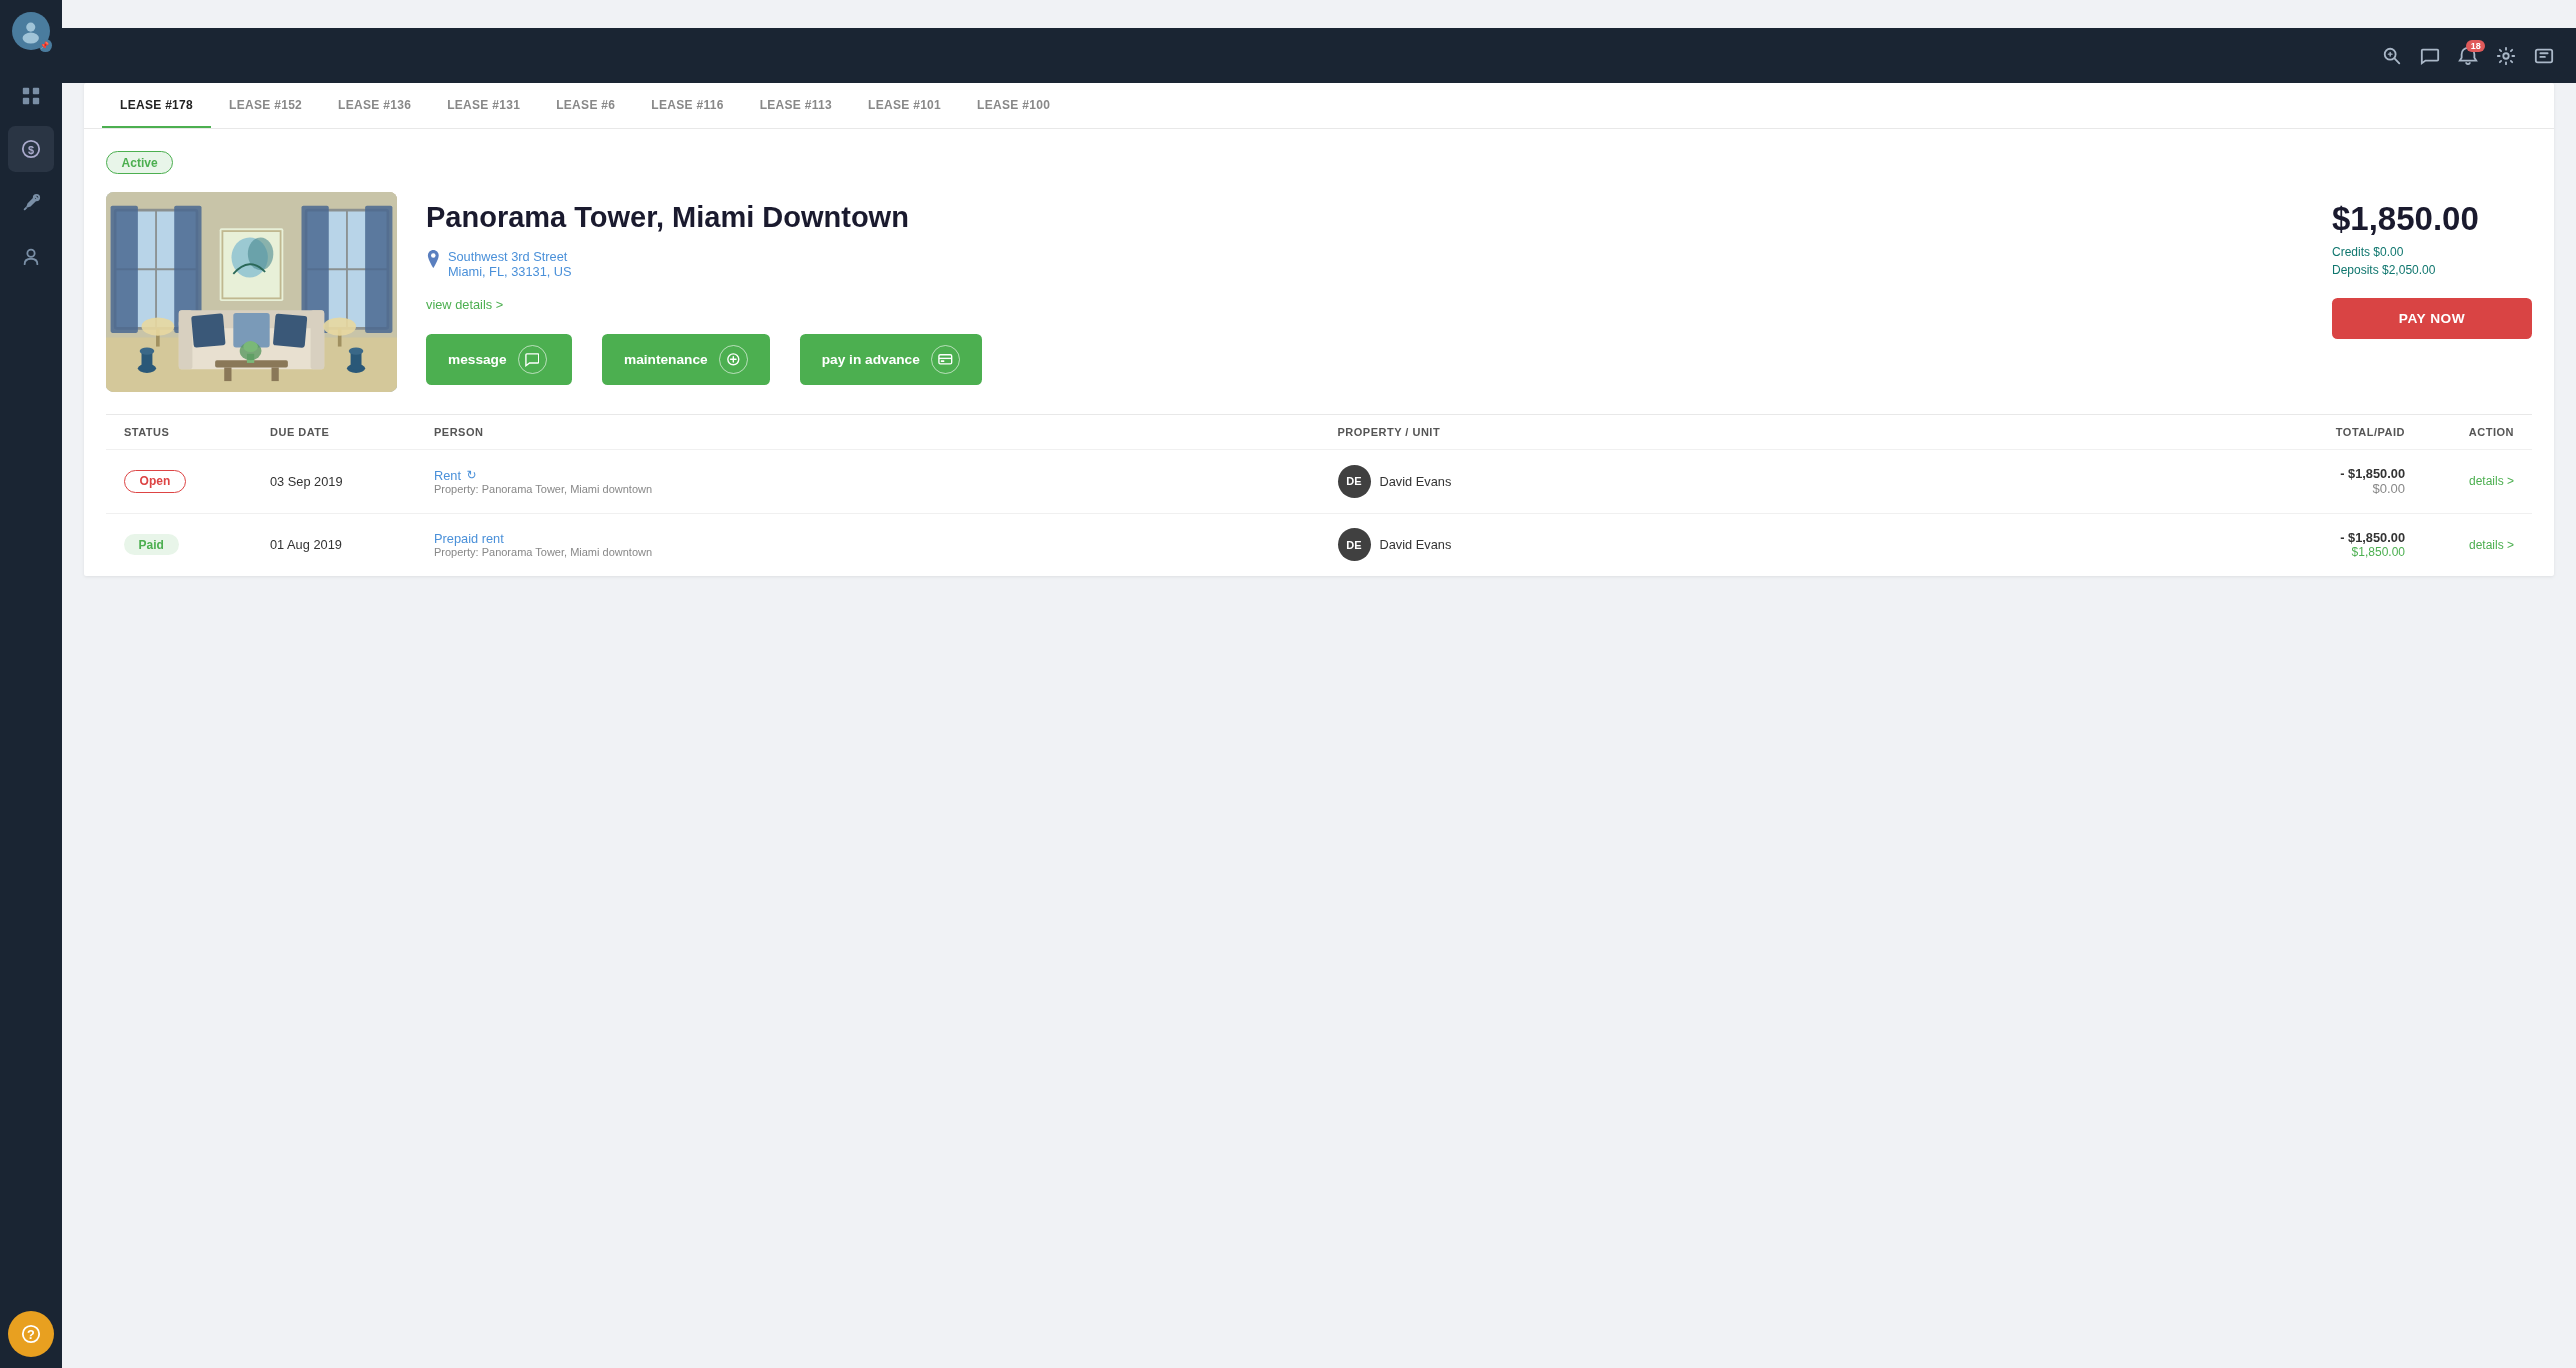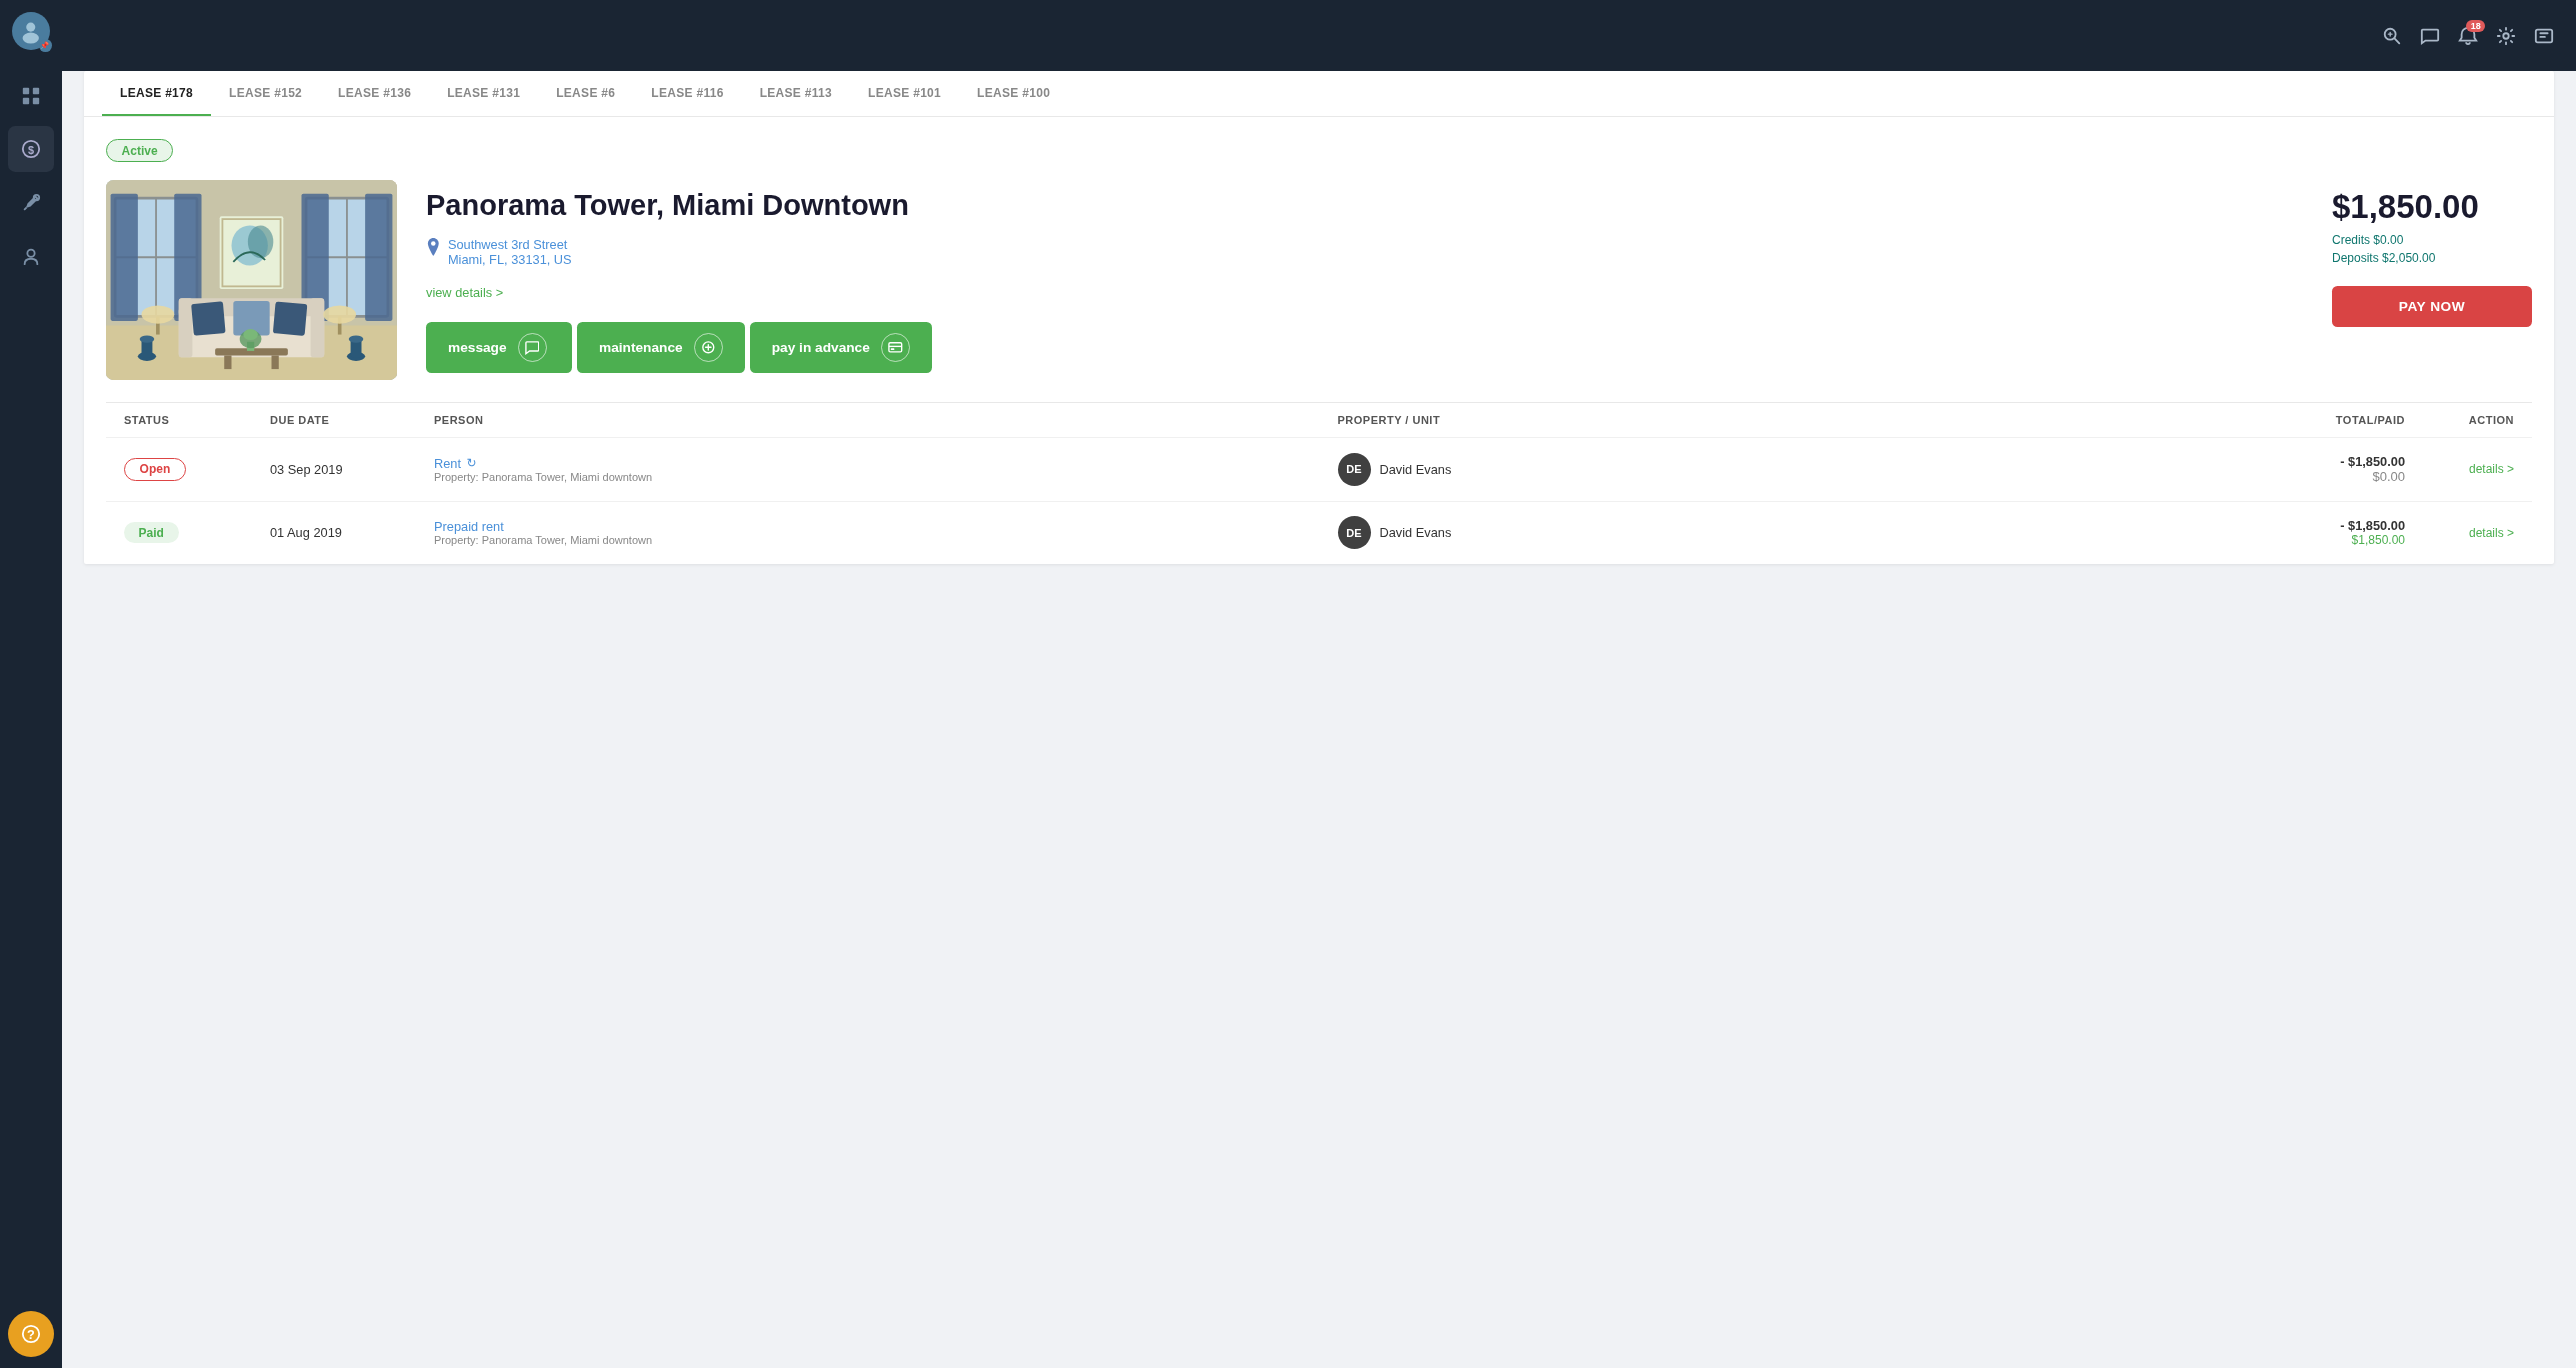--- a/index.html
+++ b/index.html
@@ -93,26 +93,27 @@
     .main {
       flex: 1;
       display: flex;
       flex-direction: column;
       overflow: hidden;
     }
 
     
     .topbar {
       background: #1a2533;
-      height: 71px;
+      height: 55px;
       display: flex;
       align-items: center;
       justify-content: flex-end;
       padding: 0 22px;
       gap: 18px;
+      margin-top: 28px;
     }
     .topbar-icon {
       color: #aab8c8;
       font-size: 18px;
       cursor: pointer;
       position: relative;
       display: flex;
       align-items: center;
     }
     .notification-badge {
@@ -228,21 +229,21 @@
       color: #4caf50;
       font-size: 12.8px;
       cursor: pointer;
       display: flex;
       align-items: center;
       gap: 3.6px;
       margin-bottom: 22px;
     }
     .action-buttons {
       display: flex;
-      gap: 5px;
+      gap: 30px;
       flex-wrap: wrap;
     }
     .btn-green {
       background: #4caf50;
       color: white;
       border: none;
       border-radius: 5.5px;
       padding: 11px 22px;
       font-size: 13.7px;
       font-weight: 600;

